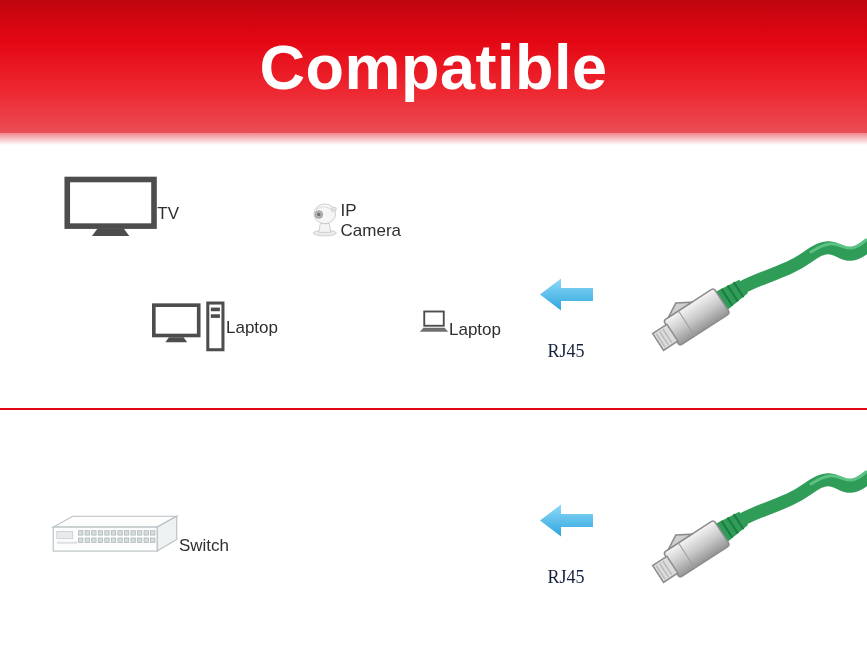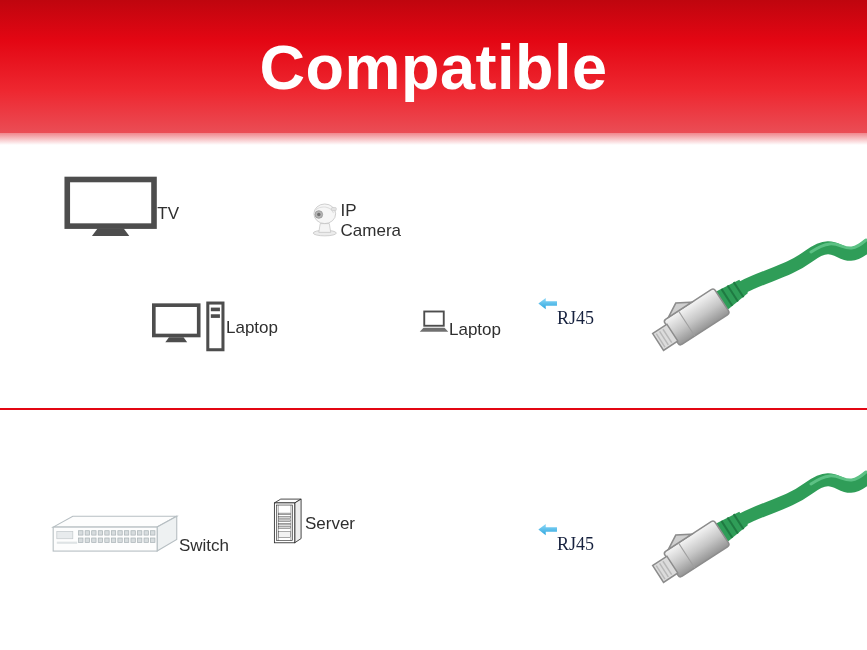--- a/index.html
+++ b/index.html
@@ -33,21 +33,21 @@
   .dev-desktop svg   { margin-bottom:1px; }
   .dev-laptop   { left:410px; top:282px; width:82px;  }
   .dev-laptop svg    { margin-bottom:15px; }
   .dev-switch   { left:42px;  top:496px; width:178px; }
   .dev-switch svg    { margin-bottom:16px; }
   .dev-server   { left:262px; top:456px; width:84px;  }
   .dev-server svg    { margin-bottom:4px; }
   .dev-router   { left:396px; top:455px; width:106px; }
   .dev-router svg    { margin-bottom:6px; }
   
-  .arrow-group { position:absolute; left:538px; width:56px; display:flex; flex-direction:row; align-items:center; }
+  .arrow-group { position:absolute; left:538px; width:56px; display:flex; flex-direction:column; align-items:center; }
   .arrow-group-top { top:278px; }
   .arrow-group-bottom { top:504px; }
   .rj45-label { margin-top:30px; font-family:"Liberation Serif", serif; font-size:18px; color:#16213e; }
   
   .cable { position:absolute; right:0; width:252px; height:136px; }
   .cable-top { top:230px; }
   .cable-bottom { top:462px; }
   .hidden-defs { position:absolute; width:0; height:0; }
 </style>
 </head>
@@ -172,39 +172,20 @@
           <rect x="101" y="33" width="6" height="6"></rect>
           <rect x="110" y="33" width="6" height="6"></rect>
           <rect x="119" y="33" width="6" height="6"></rect>
           <rect x="128" y="33" width="6" height="6"></rect>
           <rect x="137" y="33" width="6" height="6"></rect>
       </g>
     </svg>
     <figcaption>Switch</figcaption>
   </figure>
 
-  <figure class="device dev-server">
-    <svg viewBox="0 0 80 114" width="80" height="114">
-      <polygon points="8,12 56,12 71,3 23,3" fill="#ffffff" stroke="#2b2b2b" stroke-width="2"></polygon>
-      <polygon points="56,12 71,3 71,96 56,106" fill="#ededed" stroke="#2b2b2b" stroke-width="2"></polygon>
-      <rect x="8" y="12" width="48" height="94" fill="#ffffff" stroke="#2b2b2b" stroke-width="2"></rect>
-      <rect x="13" y="17" width="38" height="84" fill="#ffffff" stroke="#2b2b2b" stroke-width="1.5"></rect>
-      <line x1="17" y1="17" x2="17" y2="101" stroke="#2b2b2b" stroke-width="1"></line>
-      <line x1="47" y1="17" x2="47" y2="101" stroke="#2b2b2b" stroke-width="1"></line>
-      <g fill="#d8d8d8" stroke="#3c3c3c" stroke-width="1">
-        <rect x="18" y="36" width="28" height="4"></rect>
-          <rect x="18" y="44" width="28" height="4"></rect>
-        <rect x="18" y="52" width="28" height="4"></rect>
-          <rect x="18" y="60" width="28" height="4"></rect>
-        <rect x="18" y="68" width="28" height="4"></rect>
-      </g>
-      <rect x="18" y="80" width="28" height="14" fill="#f2f2f2" stroke="#3c3c3c" stroke-width="1"></rect>
-    </svg>
-    <figcaption>Server</figcaption>
-  </figure>
 
 
   <div class="arrow-group arrow-group-bottom">
     <svg class="arrow" viewBox="0 0 54 33" width="54" height="33">
       <polygon points="1,16.5 22,0.5 22,10 54,10 54,23 22,23 22,32.5" fill="url(#bluegrad)"></polygon>
     </svg>
     <div class="rj45-label">RJ45</div>
   </div>
 
   <svg class="cable cable-bottom" viewBox="0 0 252 136">

